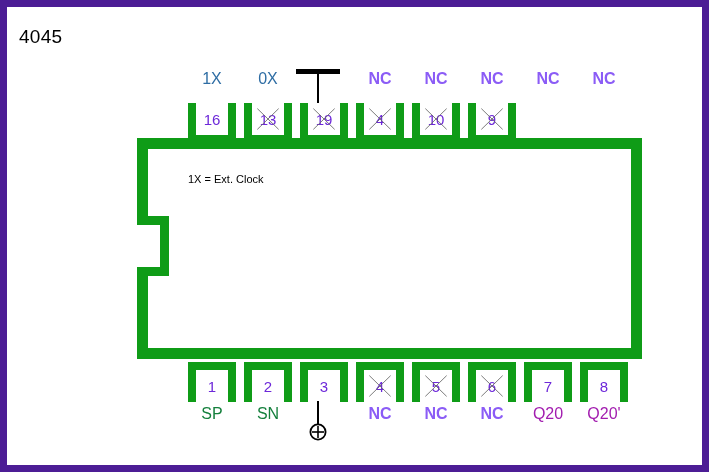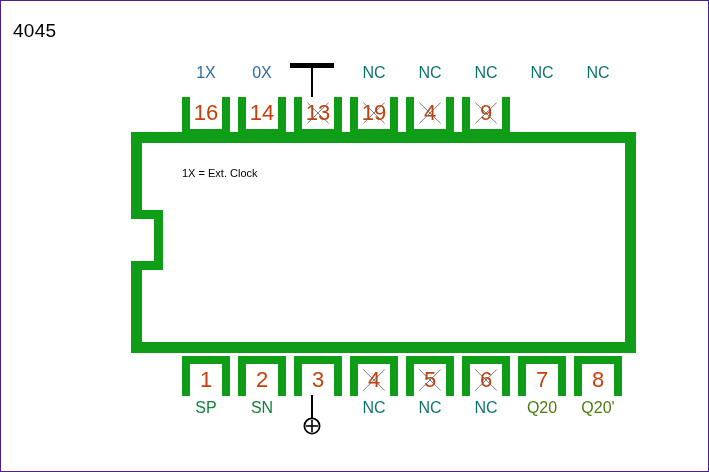--- a/index.html
+++ b/index.html
@@ -8,21 +8,21 @@
     background: #808080;
   }
   body {
     font-family: "Liberation Sans", sans-serif;
   }
   #canvas {
     position: relative;
     width: 709px;
     height: 472px;
     background: #ffffff;
-    border: 1px solid #4c1d95;
+    border: 7px solid #4c1d95;
     box-sizing: border-box;
     overflow: hidden;
   }
   
   #part-title {
     position: absolute;
     left: 12px;
     top: 19px;
     font-size: 19px;
     color: #000000;
@@ -91,22 +91,22 @@
     background: #ffffff;
     margin-right: 8px;
     display: flex;
     align-items: center;
     justify-content: center;
   }
   #pin-row-top .pin { border-top: none; }
   #pin-row-bottom .pin { border-bottom: none; }
   .pin:last-child { margin-right: 0; }
   .pin-number {
-    font-size: 22px;
-    color: #c2410c;
+    font-size: 15px;
+    color: #6d28d9;
     line-height: 1;
     position: relative;
     z-index: 2;
   }
   
   .pin-cross {
     position: absolute;
     left: 0; top: 0;
     width: 100%; height: 100%;
     z-index: 3;
@@ -134,22 +134,22 @@
     margin-right: 8px;
     text-align: center;
     font-size: 16px;
     line-height: 1;
     white-space: nowrap;
     color: #000000;
   }
   .sig-label:last-child { margin-right: 0; }
   .sig-clock { color: #2e6da4; }
   .sig-supply { color: #15803d; }
-  .sig-out { color: #4d7c0f; }
-  .sig-nc { color: #0f766e; }
+  .sig-out { color: #a21caf; }
+  .sig-nc { color: #8b5cf6; font-weight: bold; }
   .sig-blank { color: transparent; }
   
   #pin14-symbol {
     position: absolute;
     left: 289px;
     top: 62px;
     width: 44px;
     height: 36px;
   }
   #pin14-symbol .bar {
@@ -220,38 +220,42 @@
   <div id="pin14-symbol">
     <div class="bar"></div>
     <div class="lead"></div>
   </div>
 
   <div class="pin-row" id="pin-row-top">
       <div class="pin">
         <span class="pin-number">16</span>
       </div>
       <div class="pin">
-        <span class="pin-number">14</span>
-      </div>
-      <div class="pin">
         <span class="pin-number">13</span>
         <svg class="pin-cross" viewBox="0 0 48 40" preserveAspectRatio="none">
           <line x1="8" y1="7" x2="40" y2="33"></line>
           <line x1="40" y1="7" x2="8" y2="33"></line>
         </svg>
       </div>
       <div class="pin">
         <span class="pin-number">19</span>
         <svg class="pin-cross" viewBox="0 0 48 40" preserveAspectRatio="none">
           <line x1="8" y1="7" x2="40" y2="33"></line>
           <line x1="40" y1="7" x2="8" y2="33"></line>
         </svg>
       </div>
       <div class="pin">
         <span class="pin-number">4</span>
+        <svg class="pin-cross" viewBox="0 0 48 40" preserveAspectRatio="none">
+          <line x1="8" y1="7" x2="40" y2="33"></line>
+          <line x1="40" y1="7" x2="8" y2="33"></line>
+        </svg>
+      </div>
+      <div class="pin">
+        <span class="pin-number">10</span>
         <svg class="pin-cross" viewBox="0 0 48 40" preserveAspectRatio="none">
           <line x1="8" y1="7" x2="40" y2="33"></line>
           <line x1="40" y1="7" x2="8" y2="33"></line>
         </svg>
       </div>
       <div class="pin">
         <span class="pin-number">9</span>
         <svg class="pin-cross" viewBox="0 0 48 40" preserveAspectRatio="none">
           <line x1="8" y1="7" x2="40" y2="33"></line>
           <line x1="40" y1="7" x2="8" y2="33"></line>

